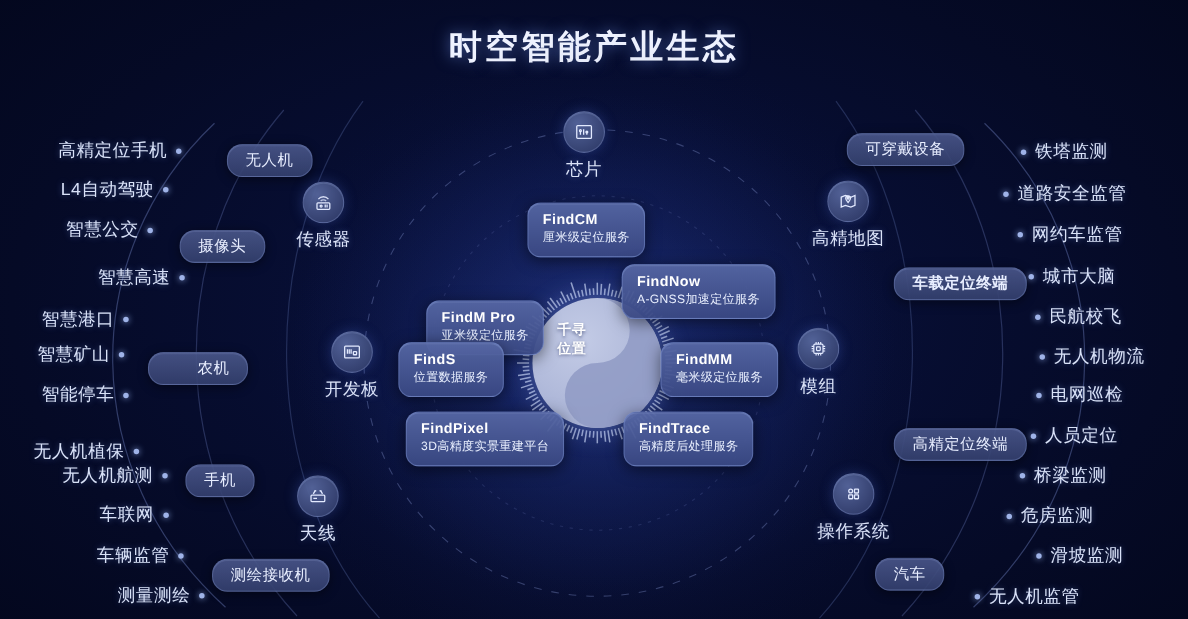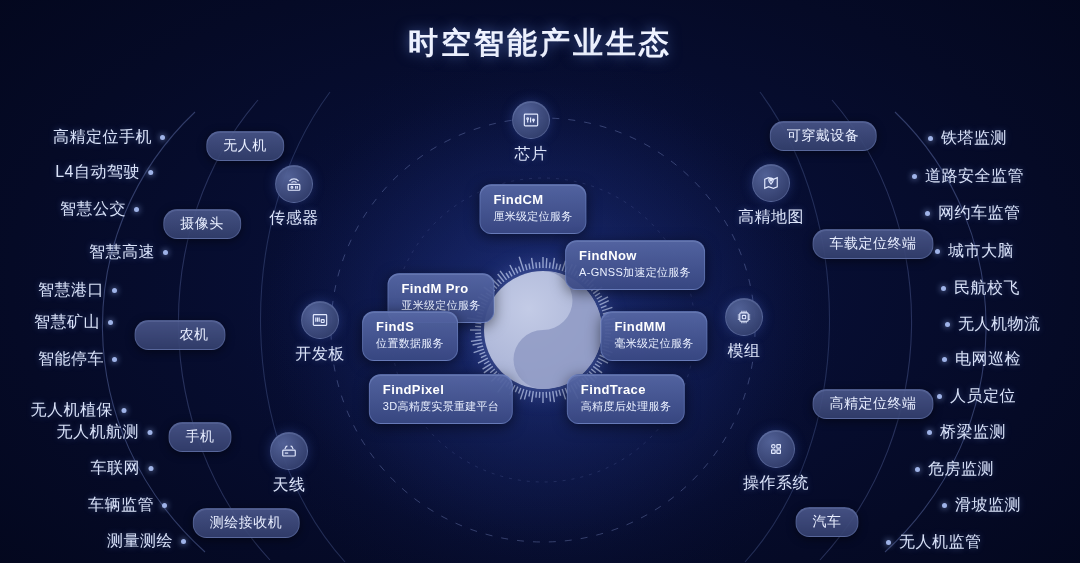--- a/index.html
+++ b/index.html
@@ -291,20 +291,23 @@
           <line x1="604.7" y1="323.5" x2="610.6" y2="322.9"></line>
           <line x1="604.9" y1="326.8" x2="614.9" y2="326.2"></line>
         </g>
     </g>
   </svg>
 
   <div class="core">
     <svg class="yin" viewBox="0 0 100 100">
       <path d="M50 0 A50 50 0 0 1 50 100 A25 25 0 0 1 50 50 A25 25 0 0 0 50 0 Z" fill="#8f9ac4" fill-opacity="0.85"></path>
     </svg>
+    <div class="lbl top">
+      <span>千寻</span><br><span>位置</span>
+    </div>
   </div>
 
   <div id="layer-services">
       <div class="svcbox" style="left: 533px; top: 209px;">
         <div class="nm">FindCM</div>
         <div class="ds">厘米级定位服务</div>
       </div>
       <div class="svcbox" style="left: 441px; top: 259px; margin-top: 39px;">
         <div class="nm">FindM Pro</div>
         <div class="ds">亚米级定位服务</div>
@@ -407,21 +410,21 @@
         <div class="cap">操作系统</div>
       </div>
     </div>
   <div id="layer-pills">
       <div class="pill" style="left: 245px; top: 146px;">无人机</div>
       <div class="pill" style="left: 202px; top: 224px;">摄像头</div>
       <div class="pill" style="left: 180px; top: 335px; padding-left: 44px;">农机</div>
       <div class="pill" style="left: 200px; top: 437px;">手机</div>
       <div class="pill" style="left: 246px; top: 523px;">测绘接收机</div>
       <div class="pill" style="left: 823px; top: 136px;">可穿戴设备</div>
-      <div class="pill" style="left: 873px; top: 244px;">车载定位终端</div>
+      <div class="pill" style="left: 873px; top: 258px; font-weight: bold;">车载定位终端</div>
       <div class="pill" style="left: 873px; top: 404px;">高精定位终端</div>
       <div class="pill" style="left: 827px; top: 522px;">汽车</div>
     </div>
   <div id="layer-leaves">
       <div class="leaf l" style="left: 152px; top: 127px;"><span>高精定位手机</span><span class="dot"></span></div>
       <div class="leaf l" style="left: 140px; top: 162px;"><span>L4自动驾驶</span><span class="dot"></span></div>
       <div class="leaf l" style="left: 126px; top: 199px;"><span>智慧公交</span><span class="dot"></span></div>
       <div class="leaf l" style="left: 113px; top: 242px; margin-left: 42px;"><span>智慧高速</span><span class="dot"></span></div>
       <div class="leaf l" style="left: 104px; top: 280px;"><span>智慧港口</span><span class="dot"></span></div>
       <div class="leaf l" style="left: 100px; top: 312px;"><span>智慧矿山</span><span class="dot"></span></div>

